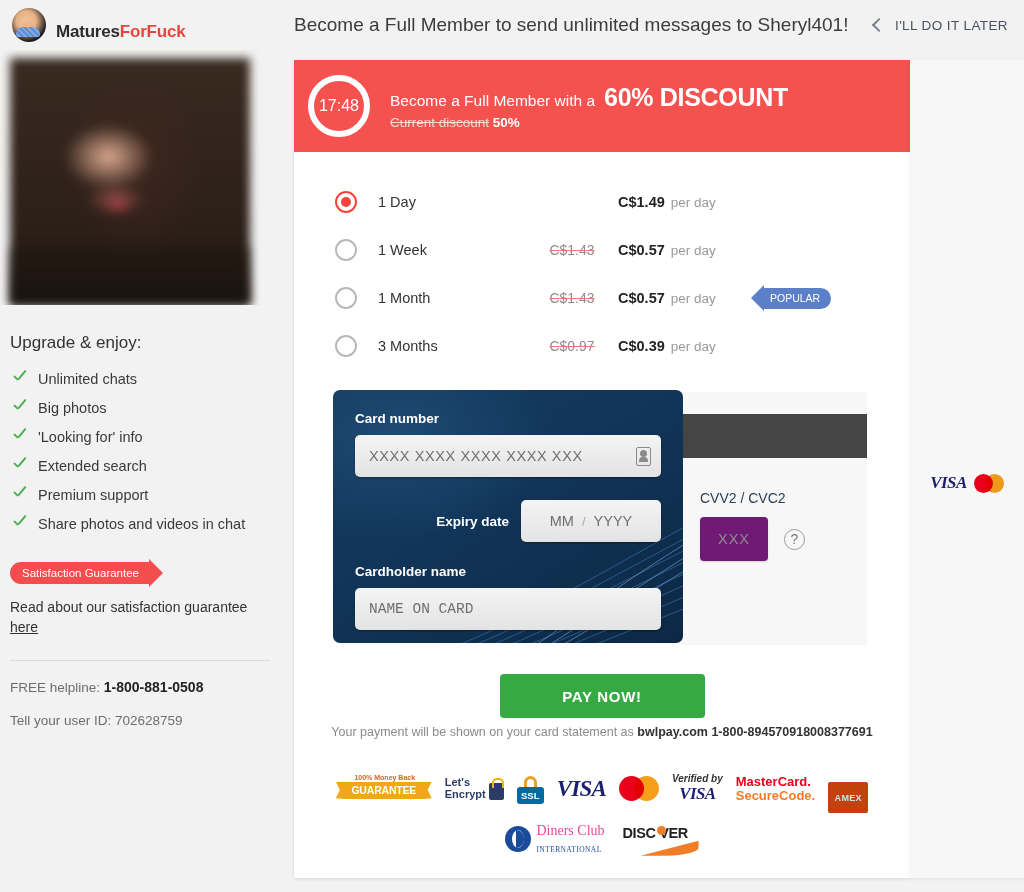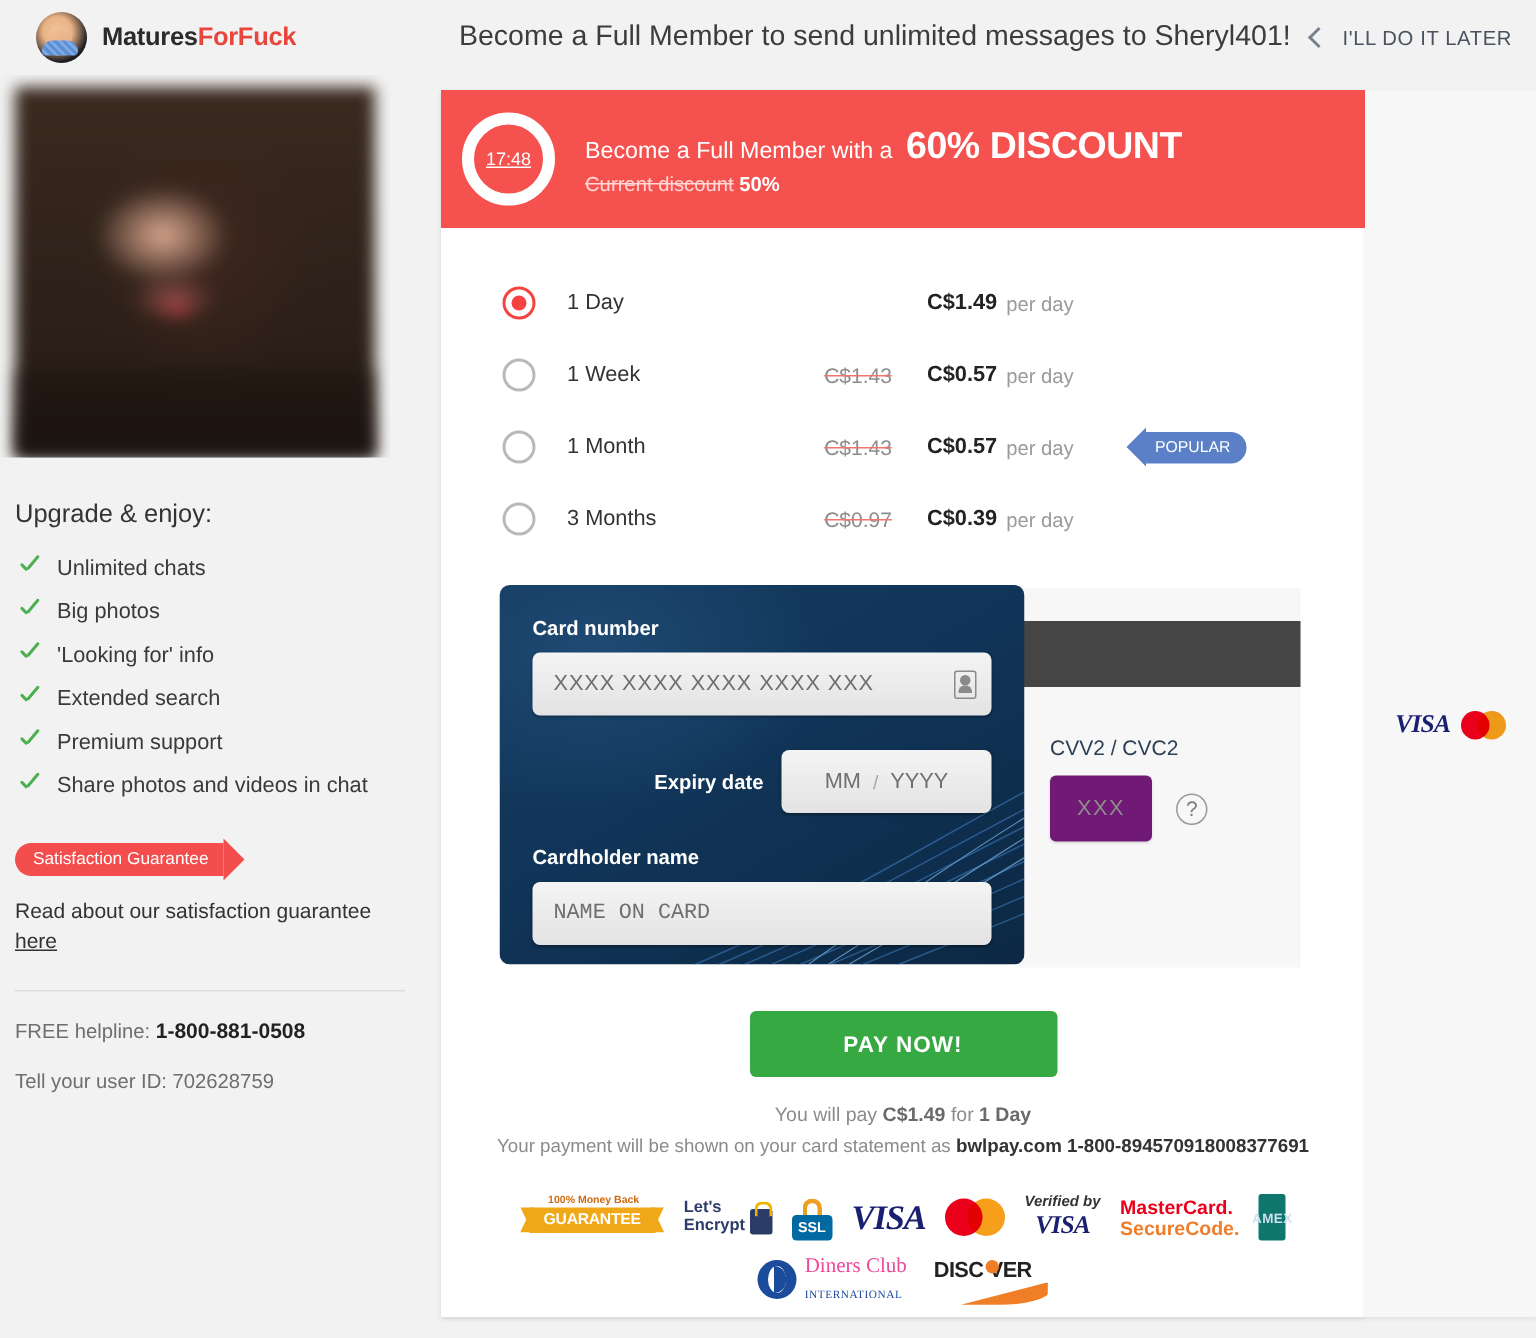--- a/index.html
+++ b/index.html
@@ -9,21 +9,21 @@
     font-family: "Liberation Sans", sans-serif;
     overflow: hidden;
   }
   .page { position: relative; width: 1024px; height: 892px; }
 
   
   .header {
     position: absolute; top: 0; left: 0; width: 1024px; height: 50px;
     display: flex; align-items: center; background: #f2f2f2;
   }
-  .brand { display: flex; align-items: center; width: 280px; padding-left: 12px; margin-left: 12px; }
+  .brand { display: flex; align-items: flex-end; width: 280px; padding-left: 12px; }
   .brand-logo {
     width: 34px; height: 34px; border-radius: 50%;
     background: radial-gradient(circle at 42% 38%, #f0c49a 0%, #e8b184 34%, #1d1d23 70%);
     position: relative; overflow: hidden; flex: 0 0 auto;
   }
   .brand-logo:before {
     content: ""; position: absolute; left: 7px; top: 9px; width: 17px; height: 20px;
     border-radius: 50% 50% 45% 45%;
     background: linear-gradient(160deg,#f3c39c,#e0a377);
   }
@@ -123,23 +123,23 @@
   .mc-logo i { position: absolute; top: 0; width: 19px; height: 19px; border-radius: 50%; }
   .mc-logo i:nth-child(1) { left: 0; background: #eb001b; }
   .mc-logo i:nth-child(2) { right: 0; background: #f79e1b; mix-blend-mode: multiply; }
 
   
   .banner {
     height: 92px; background: #f5514f; display: flex; align-items: center;
     padding-left: 14px; position: relative;
   }
   .timer {
-    width: 62px; height: 62px; border-radius: 50%; border: 8px solid #ffffff;
+    width: 62px; height: 62px; border-radius: 50%; border: 6px solid #ffffff;
     display: flex; align-items: center; justify-content: center;
-    color: #fff; font-size: 12px; flex: 0 0 auto; text-decoration: underline;
+    color: #fff; font-size: 16px; flex: 0 0 auto;
   }
   .banner-text { margin-left: 20px; color: #fff; }
   .banner-line1 { display: flex; align-items: baseline; gap: 9px; }
   .banner-l1a { font-size: 15.5px; }
   .banner-l1b { font-size: 25px; font-weight: bold; letter-spacing: -.3px; }
   .banner-line2 { margin-top: 3px; font-size: 13.5px; color: #ffd7d5; }
   .banner-line2 s { text-decoration: line-through; }
   .banner-line2 b { color: #fff; }
 
   
@@ -296,23 +296,23 @@
   .tb-vbv { text-align: center; line-height: 1.05; }
   .tb-vbv .t { font-size: 10px; color: #333; font-weight: bold; font-style: italic; }
   .tb-vbv .v {
     font-family: "Liberation Serif", serif; font-style: italic; font-weight: bold;
     font-size: 17px; color: #1a1f71; letter-spacing: -.6px;
   }
   .tb-sc { line-height: 1.05; text-align: left; }
   .tb-sc .a { font-size: 13px; font-weight: bold; color: #eb001b; }
   .tb-sc .b { font-size: 13px; font-weight: bold; color: #f07c2a; }
   .tb-amex {
-    width: 18px; height: 31px; background: #0f766e; border-radius: 2px;
+    width: 40px; height: 31px; background: #c2410c; border-radius: 2px;
     display: flex; align-items: center; justify-content: center;
-    color: #cfe0f1; font-size: 9px; font-weight: bold; letter-spacing: .3px;
+    color: #cfe0f1; font-size: 9px; font-weight: bold; letter-spacing: .3px; margin-top: 18px;
   }
   .tb-dc { display: flex; align-items: center; gap: 5px; }
   .tb-dc-mark {
     width: 26px; height: 26px; border-radius: 50%; background: #1b4b9b;
     position: relative;
   }
   .tb-dc-mark:after {
     content: ""; position: absolute; left: 7px; top: 4px; width: 12px; height: 18px;
     border-radius: 50%; background: #fff;
   }
@@ -506,26 +506,20 @@
           <div class="cf-label">Cardholder name</div>
           <div class="cf-field">
             <span class="cf-name-ph">NAME ON CARD</span>
           </div>
         </div>
       </div>
     </div>
 
     <button class="pay-btn">PAY NOW!</button>
 
-    <div class="pay-note">
-      <span>You will pay</span>
-      <b>C$1.49</b>
-      <span>for</span>
-      <b>1 Day</b>
-    </div>
 
     <div class="pay-desc">
       <span>Your payment will be shown on your card statement as</span>
       <b>bwlpay.com 1-800-894570918008377691</b>
     </div>
 
     <div class="trust">
       <div class="trust-row">
 
         <div class="tb-guarantee">

